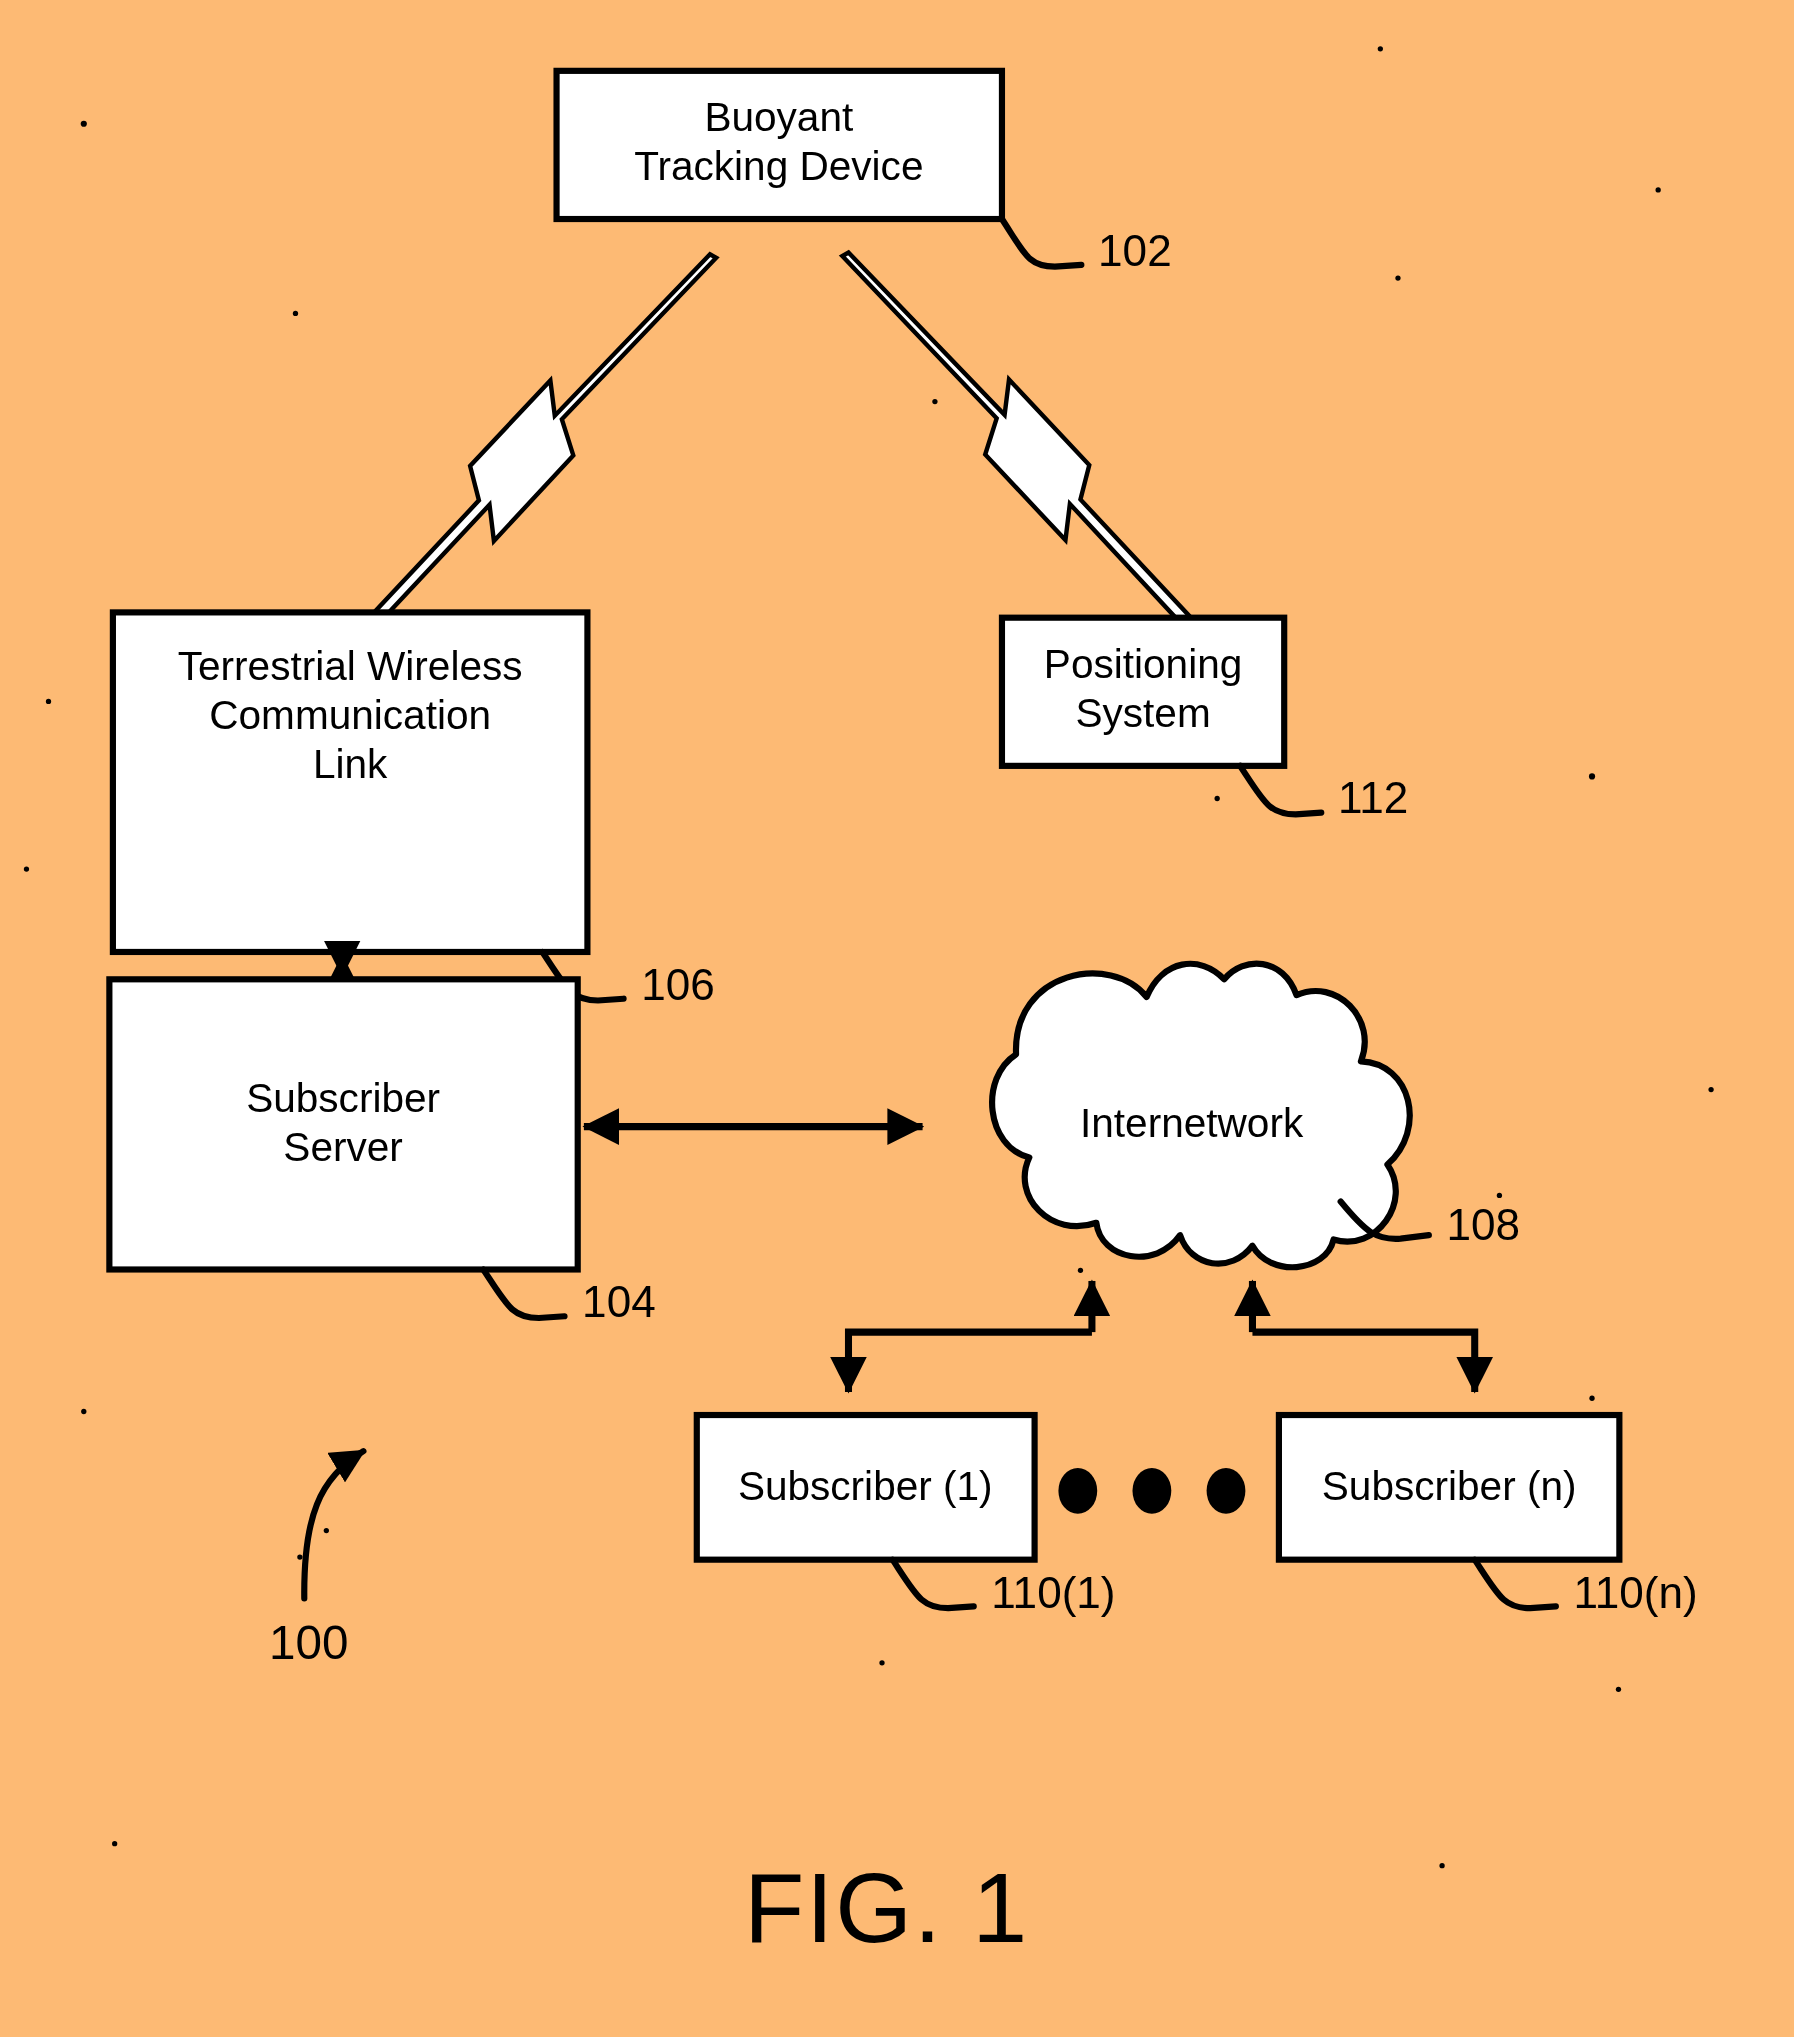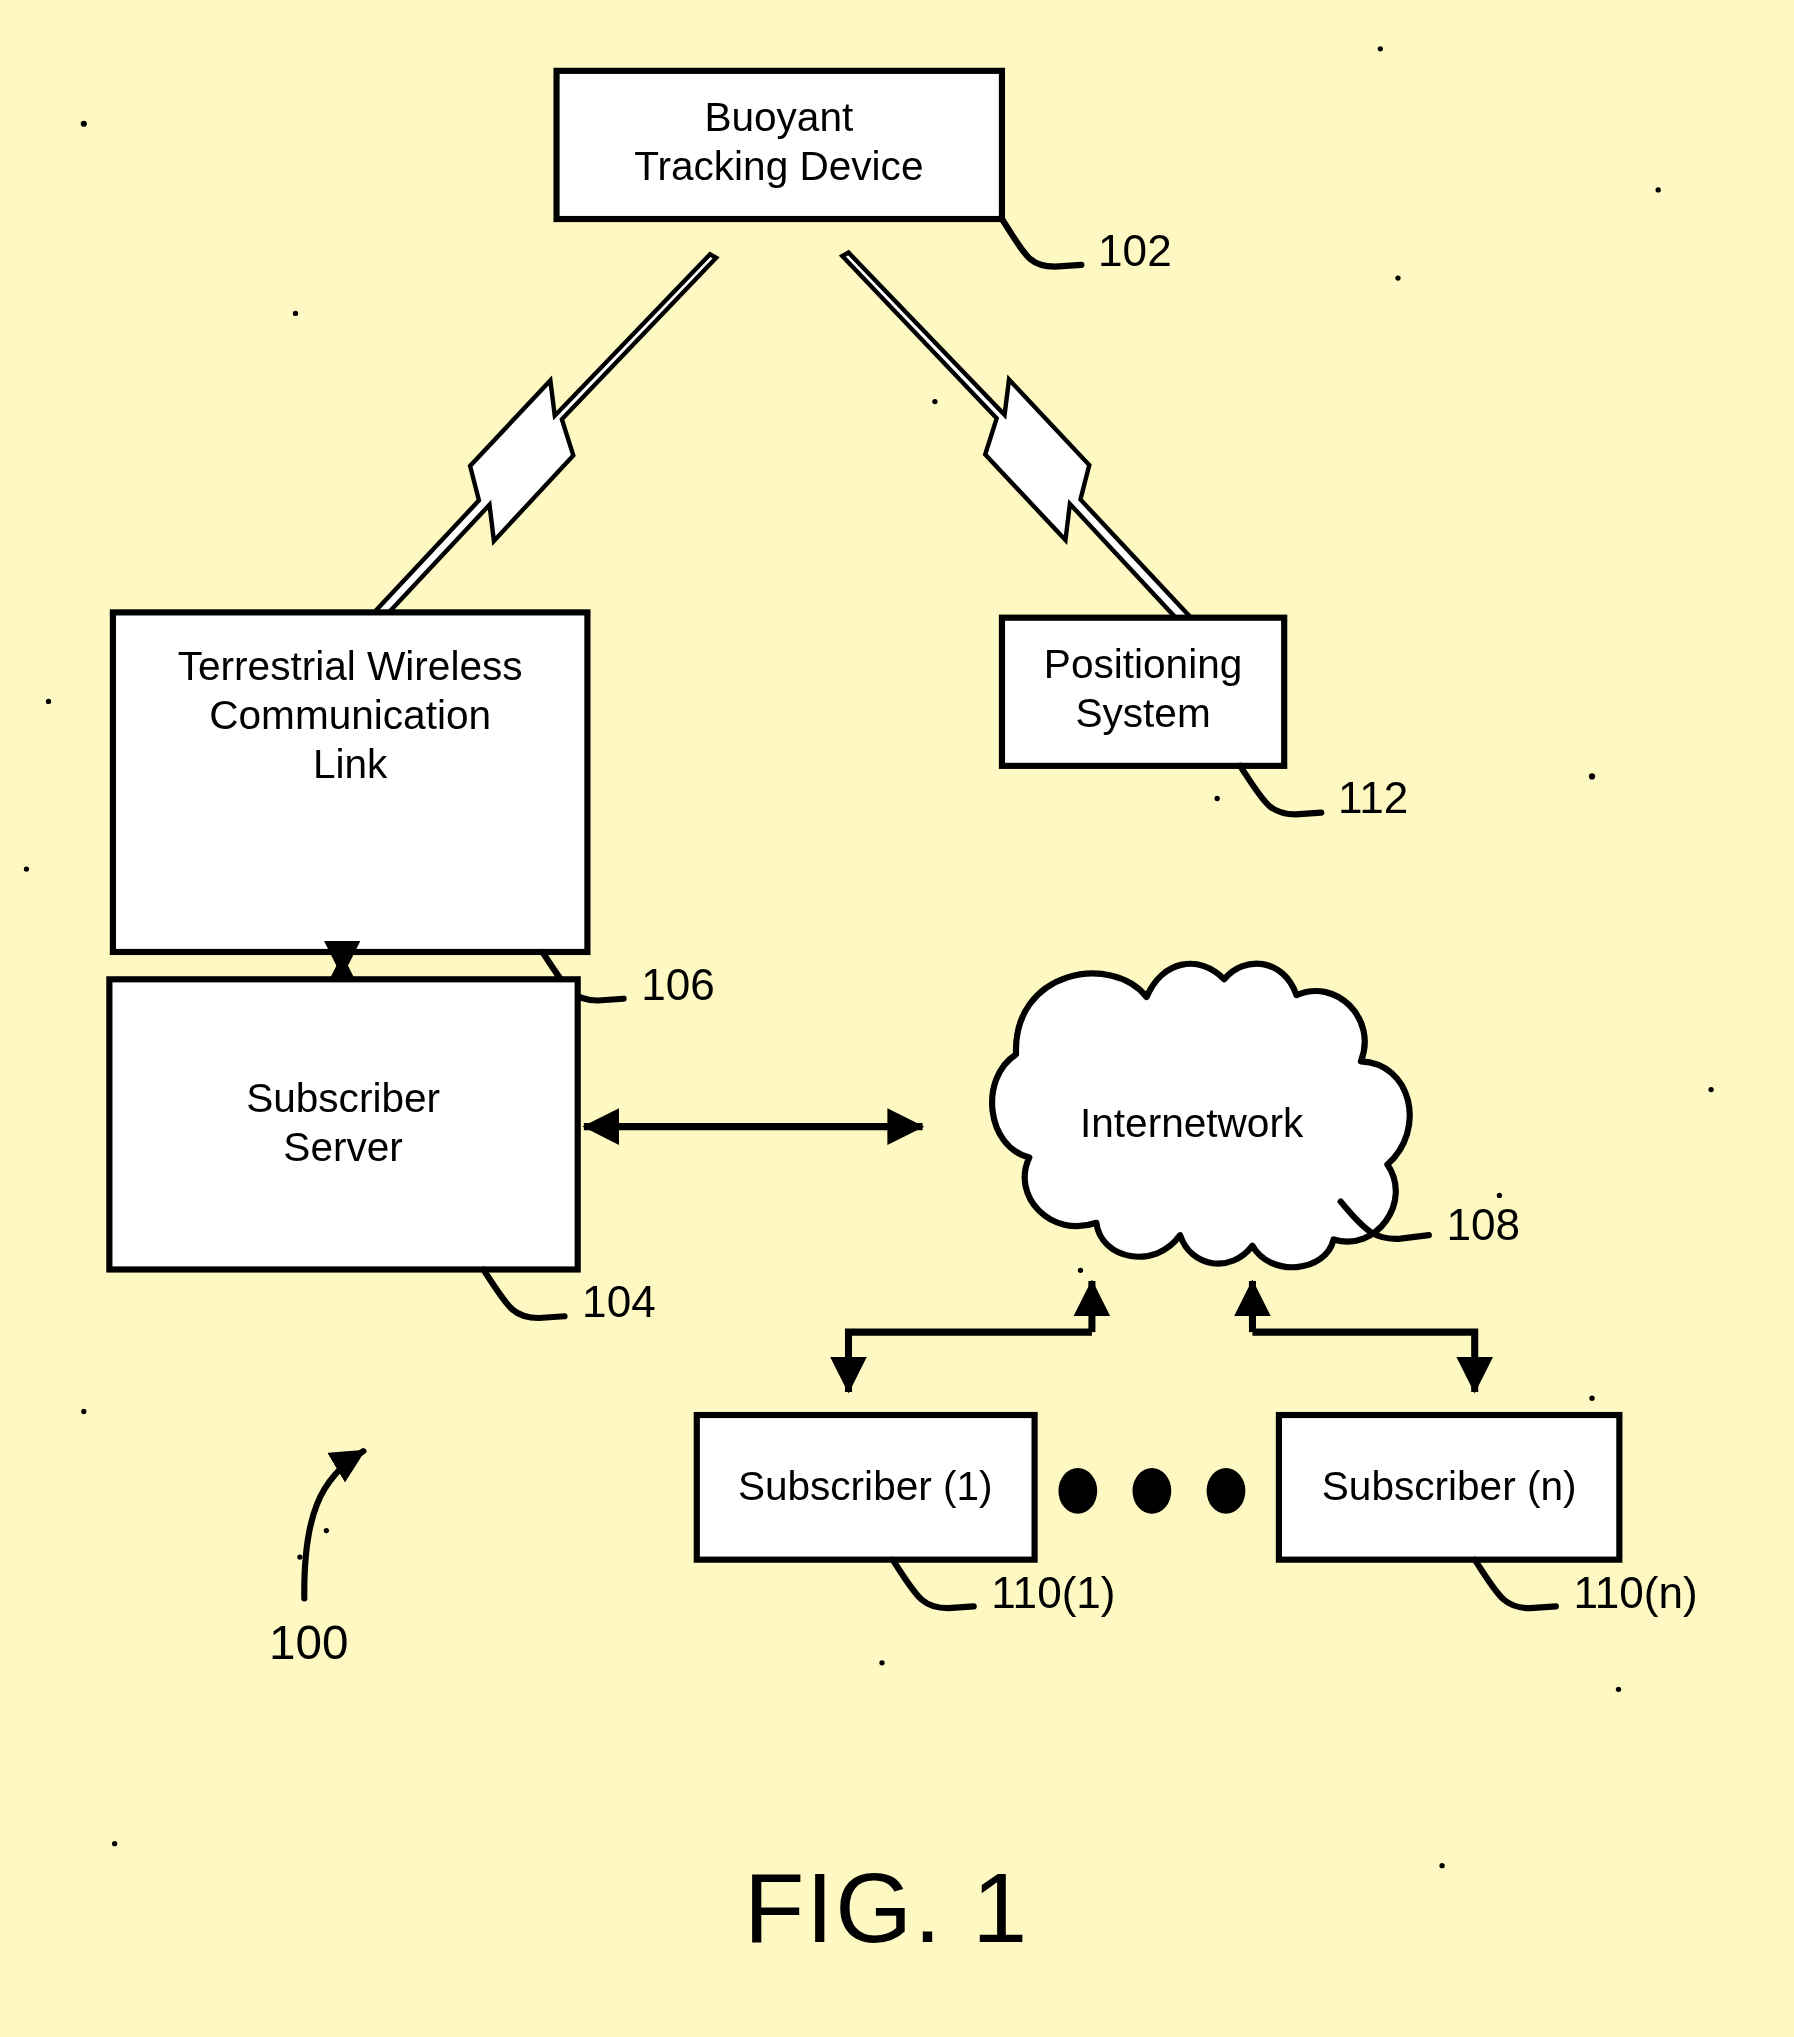--- a/index.html
+++ b/index.html
@@ -11,21 +11,21 @@
     width: 1794px;
     height: 2038px;
     font-family: "Liberation Sans", sans-serif;
     color: #000000;
     overflow: hidden;
   }
   #figure-root {
     position: relative;
     width: 1794px;
     height: 2038px;
-    background: #fef9c3;
+    background: #fdba74;
   }
   svg#figure-canvas {
     position: absolute;
     top: 0;
     left: 0;
     width: 1794px;
     height: 2038px;
     display: block;
   }
   .node-box {

